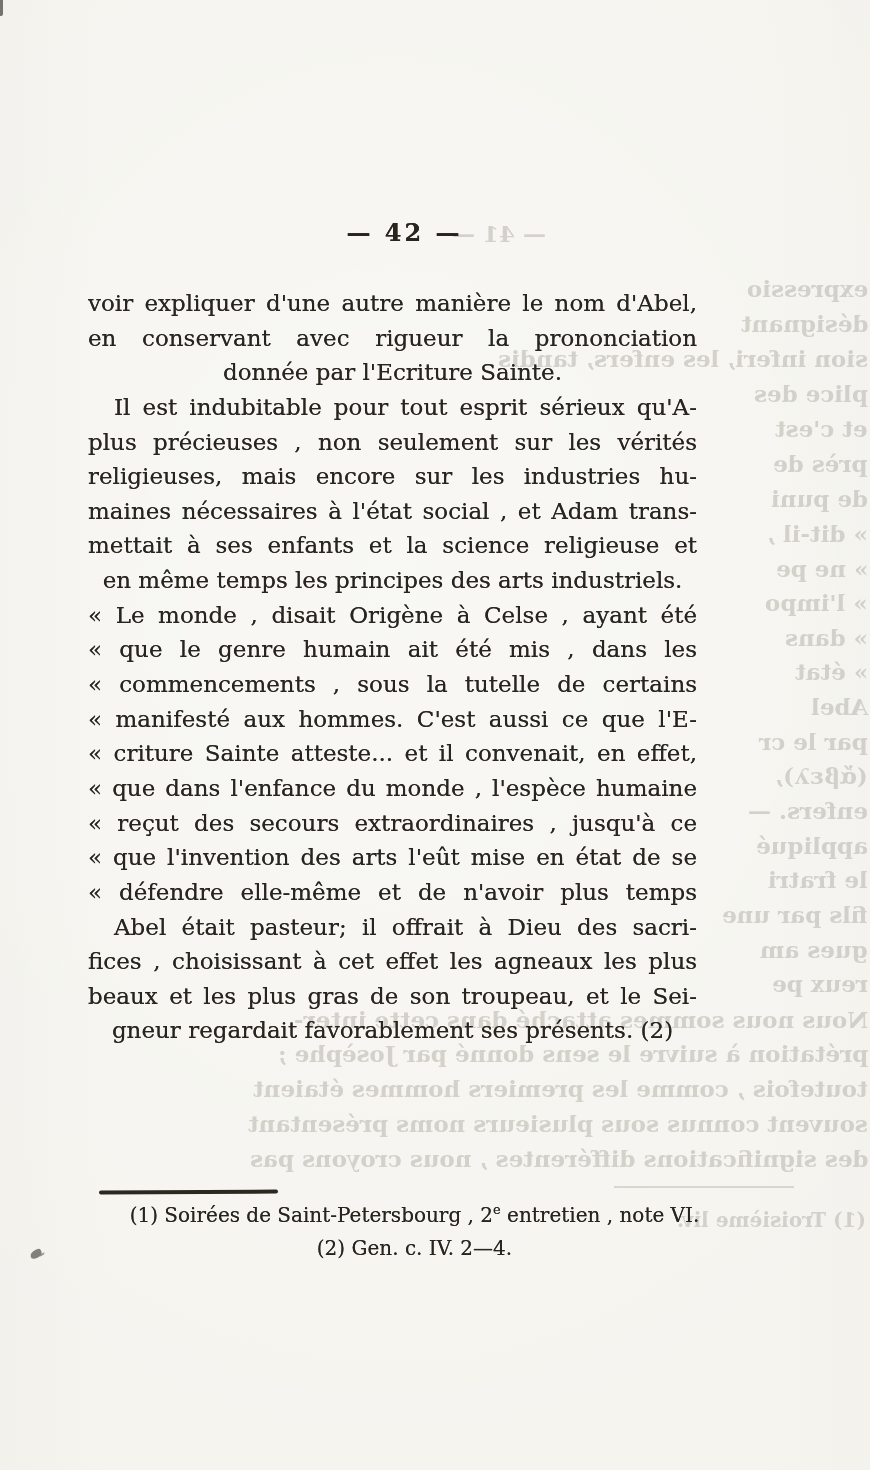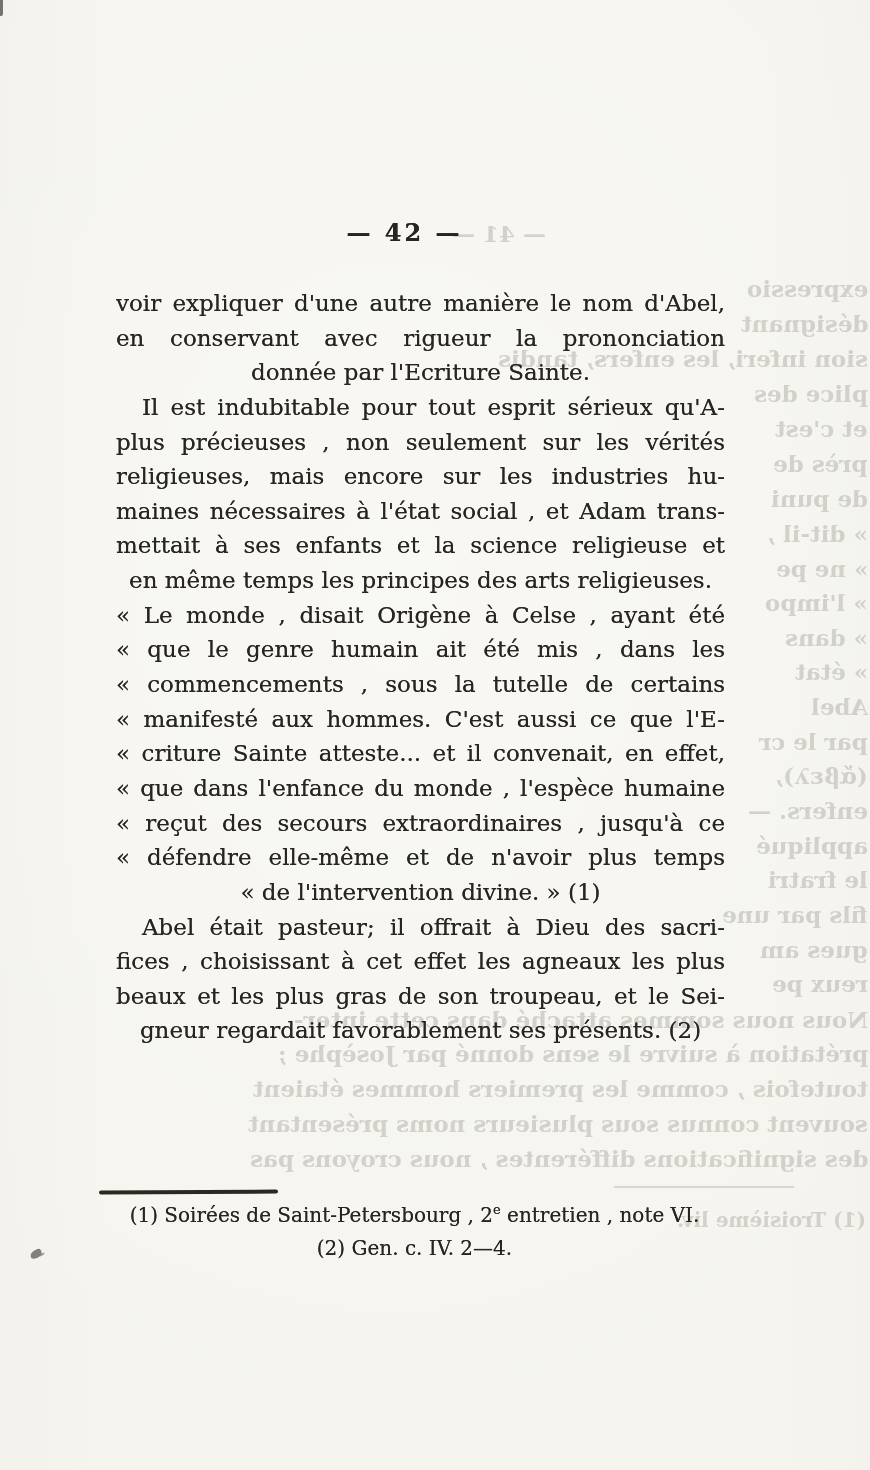--- a/index.html
+++ b/index.html
@@ -34,21 +34,21 @@
     background:#c9c7c0;opacity:.65;filter:blur(0.5px);
   }
   
   .front{position:absolute;inset:0;z-index:2;border-radius:19px;}
   .header{
     position:absolute;top:218px;left:100px;width:609px;
     text-align:center;font-size:24px;font-weight:bold;letter-spacing:3px;
     text-shadow:0 0 0.5px rgba(35,32,27,.8);
   }
   .bodytext{
-    position:absolute;top:286px;left:116px;width:609px;
+    position:absolute;top:286px;left:88px;width:609px;
     font-size:23px;
     text-shadow:0 0 0.5px rgba(35,32,27,.75);
   }
   .line{height:34.65px;line-height:34.65px;overflow:hidden;text-align:center;}
   .line.just{text-align:justify;text-align-last:justify;}
   .line.indent{text-indent:26px;}
   .fnrule{
     position:absolute;top:1190px;left:99px;width:179px;height:4px;
     background:#2b2822;border-radius:2px;
     transform:rotate(-0.3deg);
@@ -115,30 +115,30 @@
 
     <div class="bodytext" id="bodytext">
         <div class="line just">voir expliquer d'une autre manière le nom d'Abel,</div>
         <div class="line just">en conservant avec rigueur la prononciation</div>
         <div class="line">donnée par l'Ecriture Sainte.</div>
         <div class="line just indent">Il est indubitable pour tout esprit sérieux qu'A-</div>
         <div class="line just">plus précieuses , non seulement sur les vérités</div>
         <div class="line just">religieuses, mais encore sur les industries hu-</div>
         <div class="line just">maines nécessaires à l'état social , et Adam trans-</div>
         <div class="line just">mettait à ses enfants et la science religieuse et</div>
-        <div class="line">en même temps les principes des arts religieuses.</div>
+        <div class="line">en même temps les principes des arts industriels.</div>
         <div class="line just">« Le monde , disait Origène à Celse , ayant été</div>
         <div class="line just">« que le genre humain ait été mis , dans les</div>
         <div class="line just">« commencements , sous la tutelle de certains</div>
         <div class="line just">« manifesté aux hommes. C'est aussi ce que l'E-</div>
         <div class="line just">« criture Sainte atteste... et il convenait, en effet,</div>
         <div class="line just">« que dans l'enfance du monde , l'espèce humaine</div>
         <div class="line just">« reçut des secours extraordinaires , jusqu'à ce</div>
+        <div class="line just">« que l'invention des arts l'eût mise en état de se</div>
         <div class="line just">« défendre elle-même et de n'avoir plus temps</div>
-        <div class="line">« de l'intervention divine. » (1)</div>
         <div class="line just indent">Abel était pasteur; il offrait à Dieu des sacri-</div>
         <div class="line just">fices , choisissant à cet effet les agneaux les plus</div>
         <div class="line just">beaux et les plus gras de son troupeau, et le Sei-</div>
         <div class="line">gneur regardait favorablement ses présents. (2)</div>
       </div>
 
     <div class="fnrule"></div>
 
     <div class="footnotes">
       <div class="fn"><span>(1) Soirées de Saint-Petersbourg , 2</span><span class="sup">e</span><span> entretien , note VI.</span></div>

